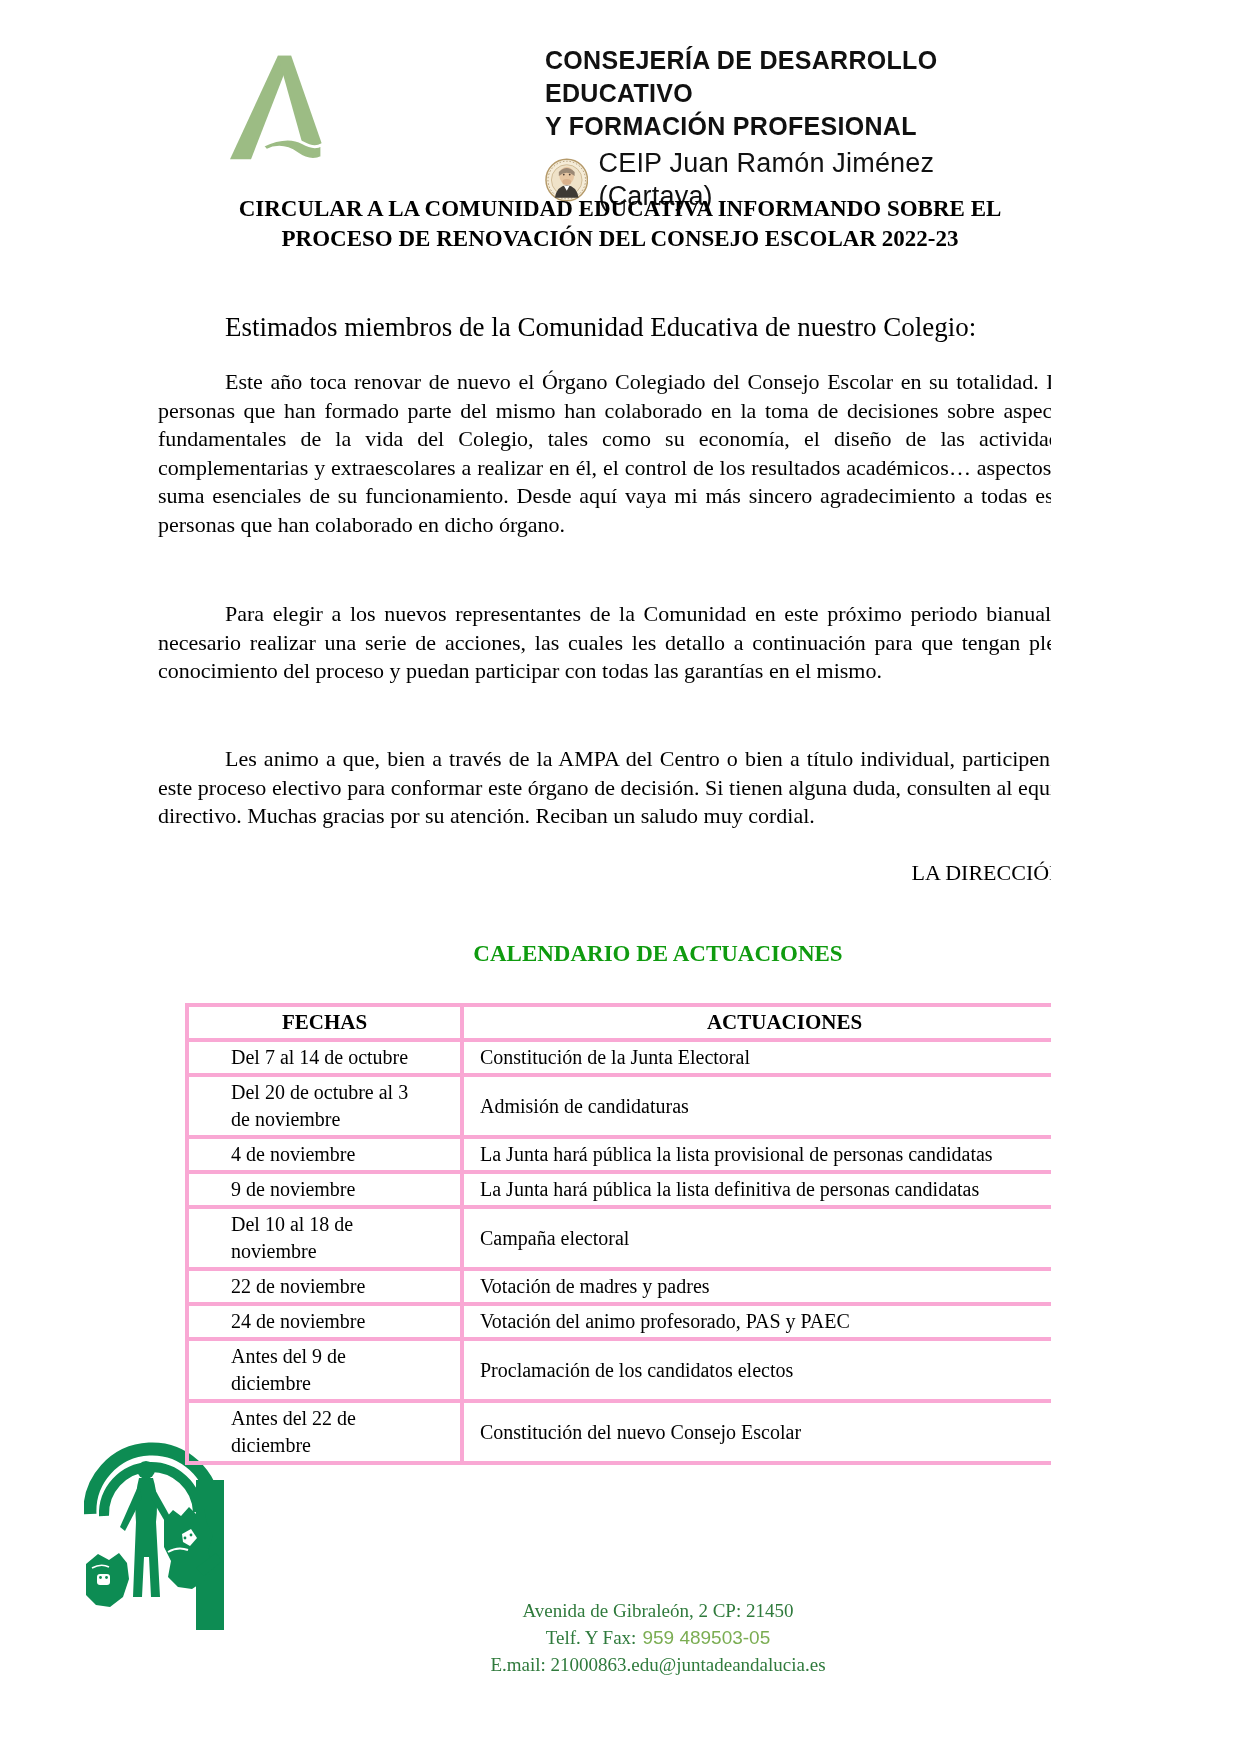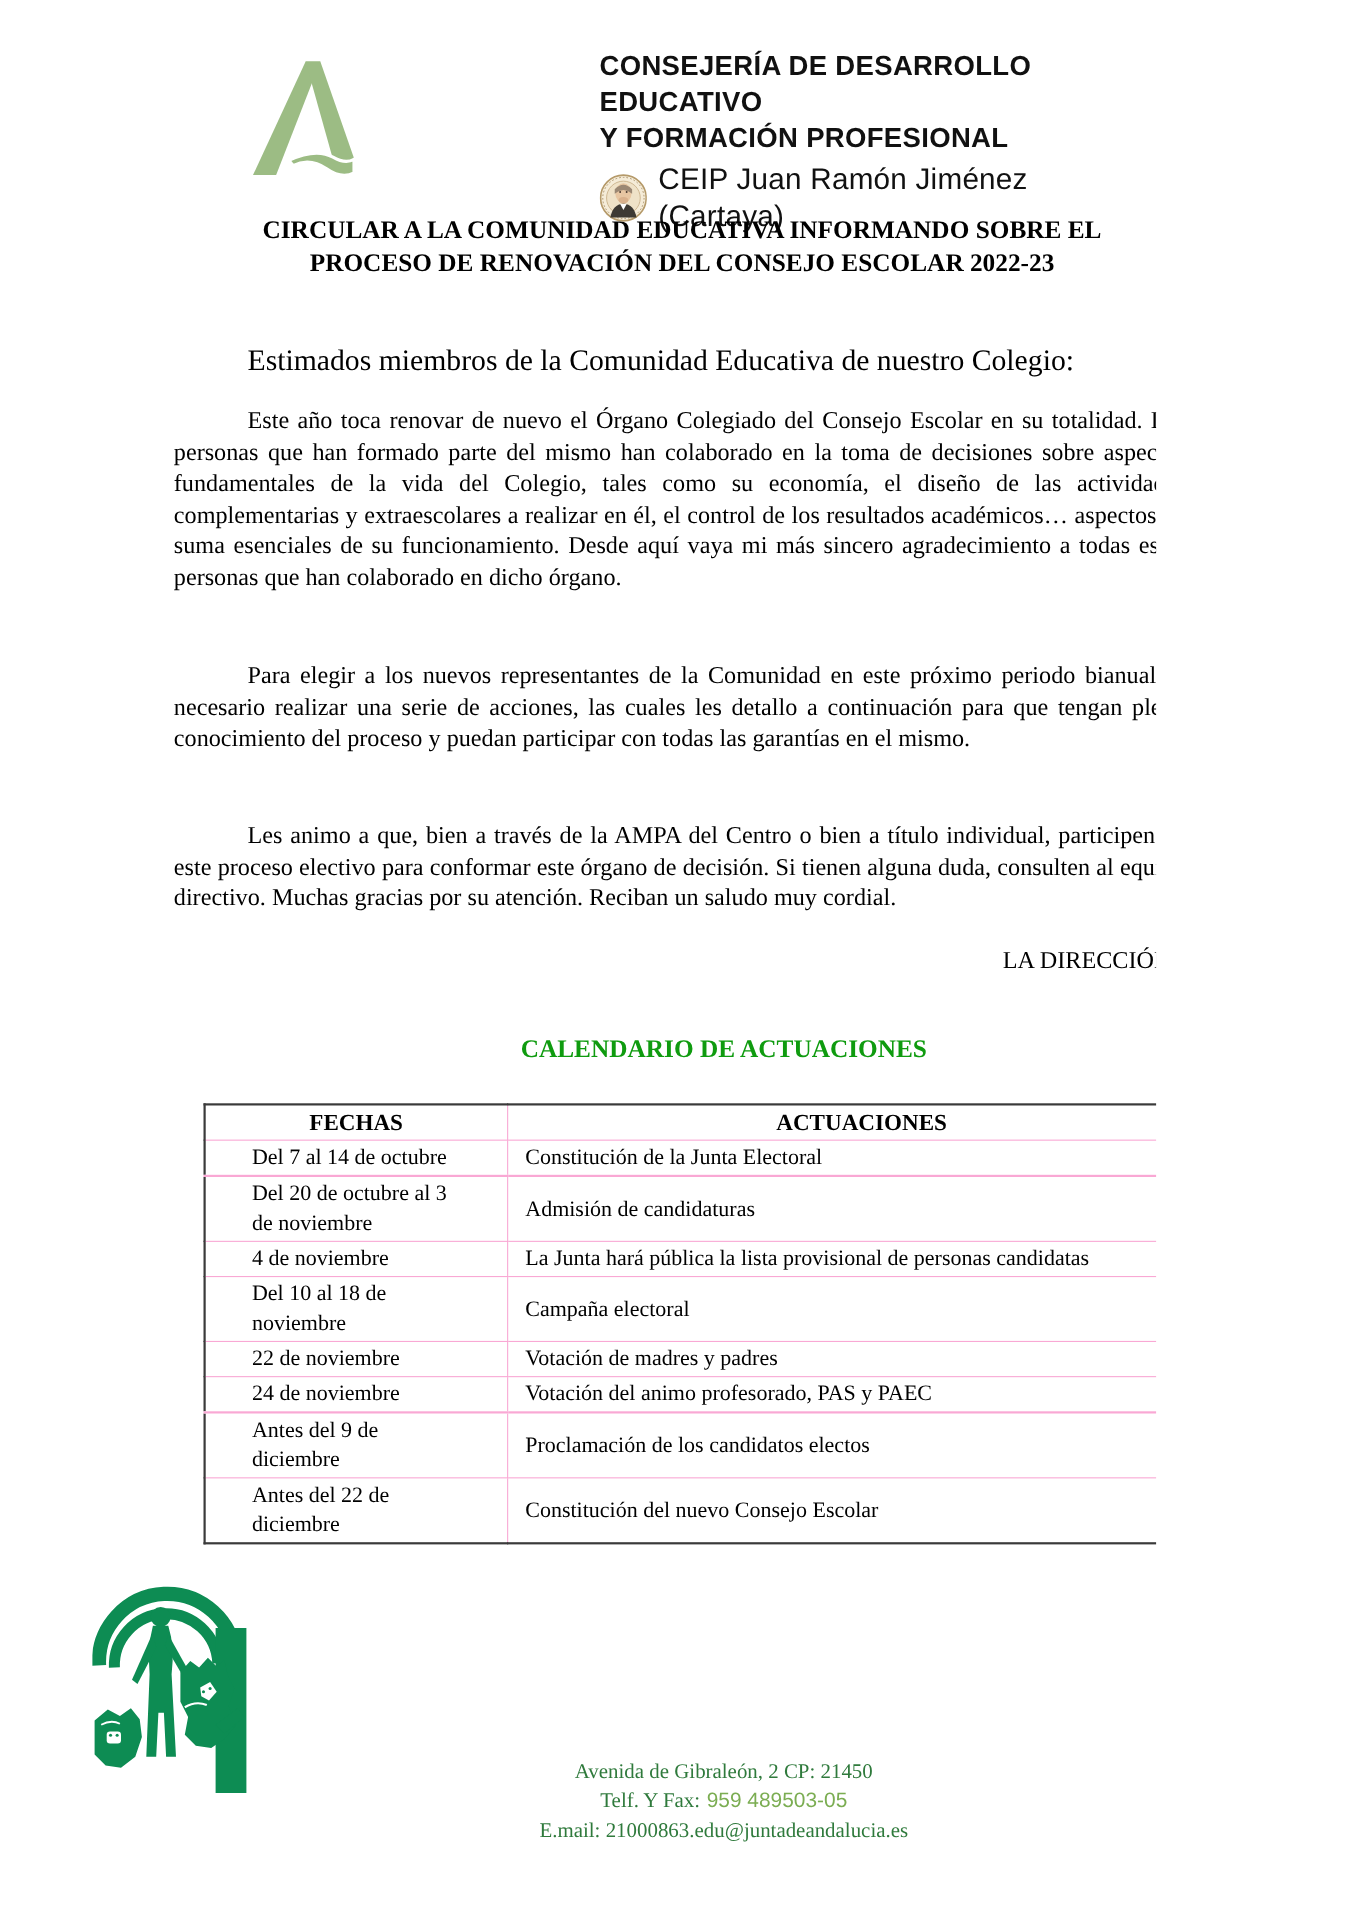--- a/index.html
+++ b/index.html
@@ -54,21 +54,21 @@
     color:#0f9b0f;
   }
   .cal-table{
     position:absolute;left:185px;top:1003px;width:920px;
     border-collapse:collapse;
     font-size:20px;line-height:27px;
     z-index:2;background:transparent;
     table-layout:fixed;
   }
   .cal-table th,.cal-table td{
-    border:1px solid #f9a8d4;
+    border:4px solid #f9a8d4;
     vertical-align:middle;
     padding:2px 4px;
     background:transparent;
   }
   .cal-table{border:2px solid #3a3a3a;}
   .cal-table th{font-size:21px;height:27px;}
   .col-fechas{width:275px;}
   .col-act{width:645px;}
   .cal-table td.date-cell{padding:2px 42px;}
   .cal-table td.act-cell{padding:2px 16px;}
@@ -144,20 +144,24 @@
       <td class="date-cell">Del 7 al 14 de octubre</td>
       <td class="act-cell">Constitución de la Junta Electoral</td>
     </tr>
     <tr>
       <td class="date-cell">Del 20 de octubre al 3 de noviembre</td>
       <td class="act-cell">Admisión de candidaturas</td>
     </tr>
     <tr>
       <td class="date-cell">4 de noviembre</td>
       <td class="act-cell">La Junta hará pública la lista provisional de personas candidatas</td>
+    </tr>
+    <tr class="thick-bottom">
+      <td class="date-cell">9 de noviembre</td>
+      <td class="act-cell">La Junta hará pública la lista definitiva de personas candidatas</td>
     </tr>
     <tr>
       <td class="date-cell">Del 10 al 18 de noviembre</td>
       <td class="act-cell">Campaña electoral</td>
     </tr>
     <tr>
       <td class="date-cell">22 de noviembre</td>
       <td class="act-cell">Votación de madres y padres</td>
     </tr>
     <tr class="thick-bottom">

